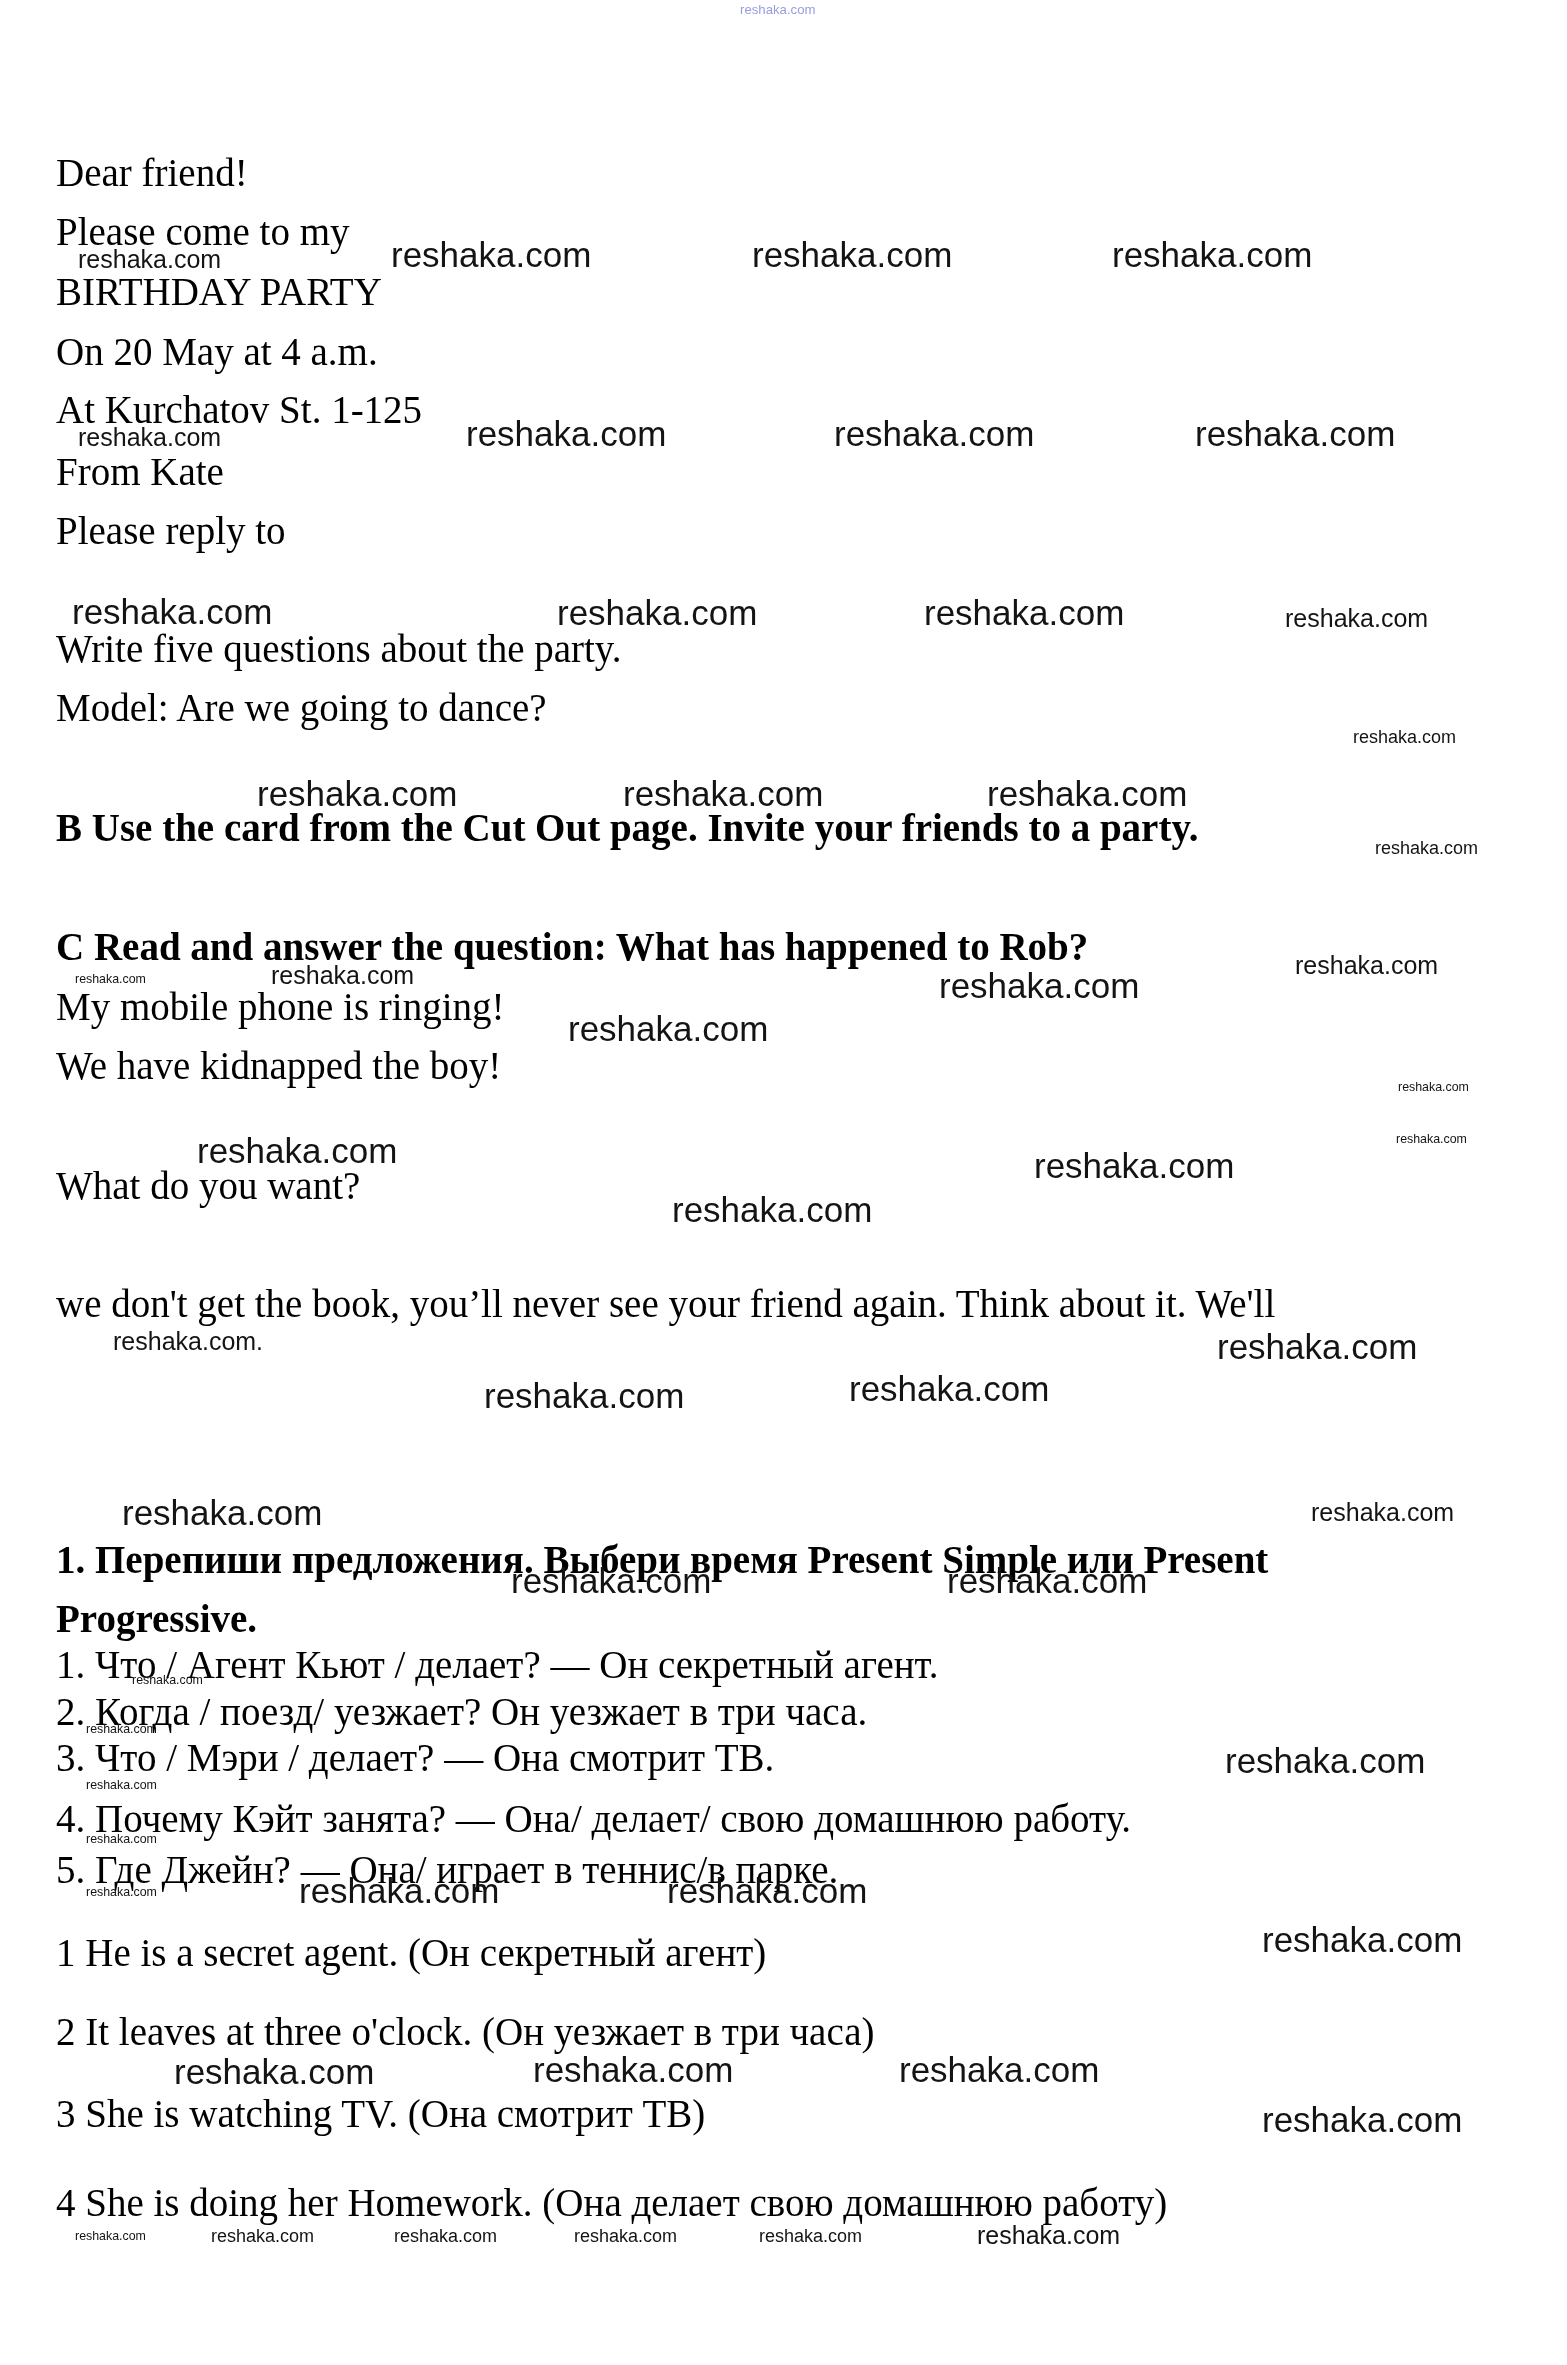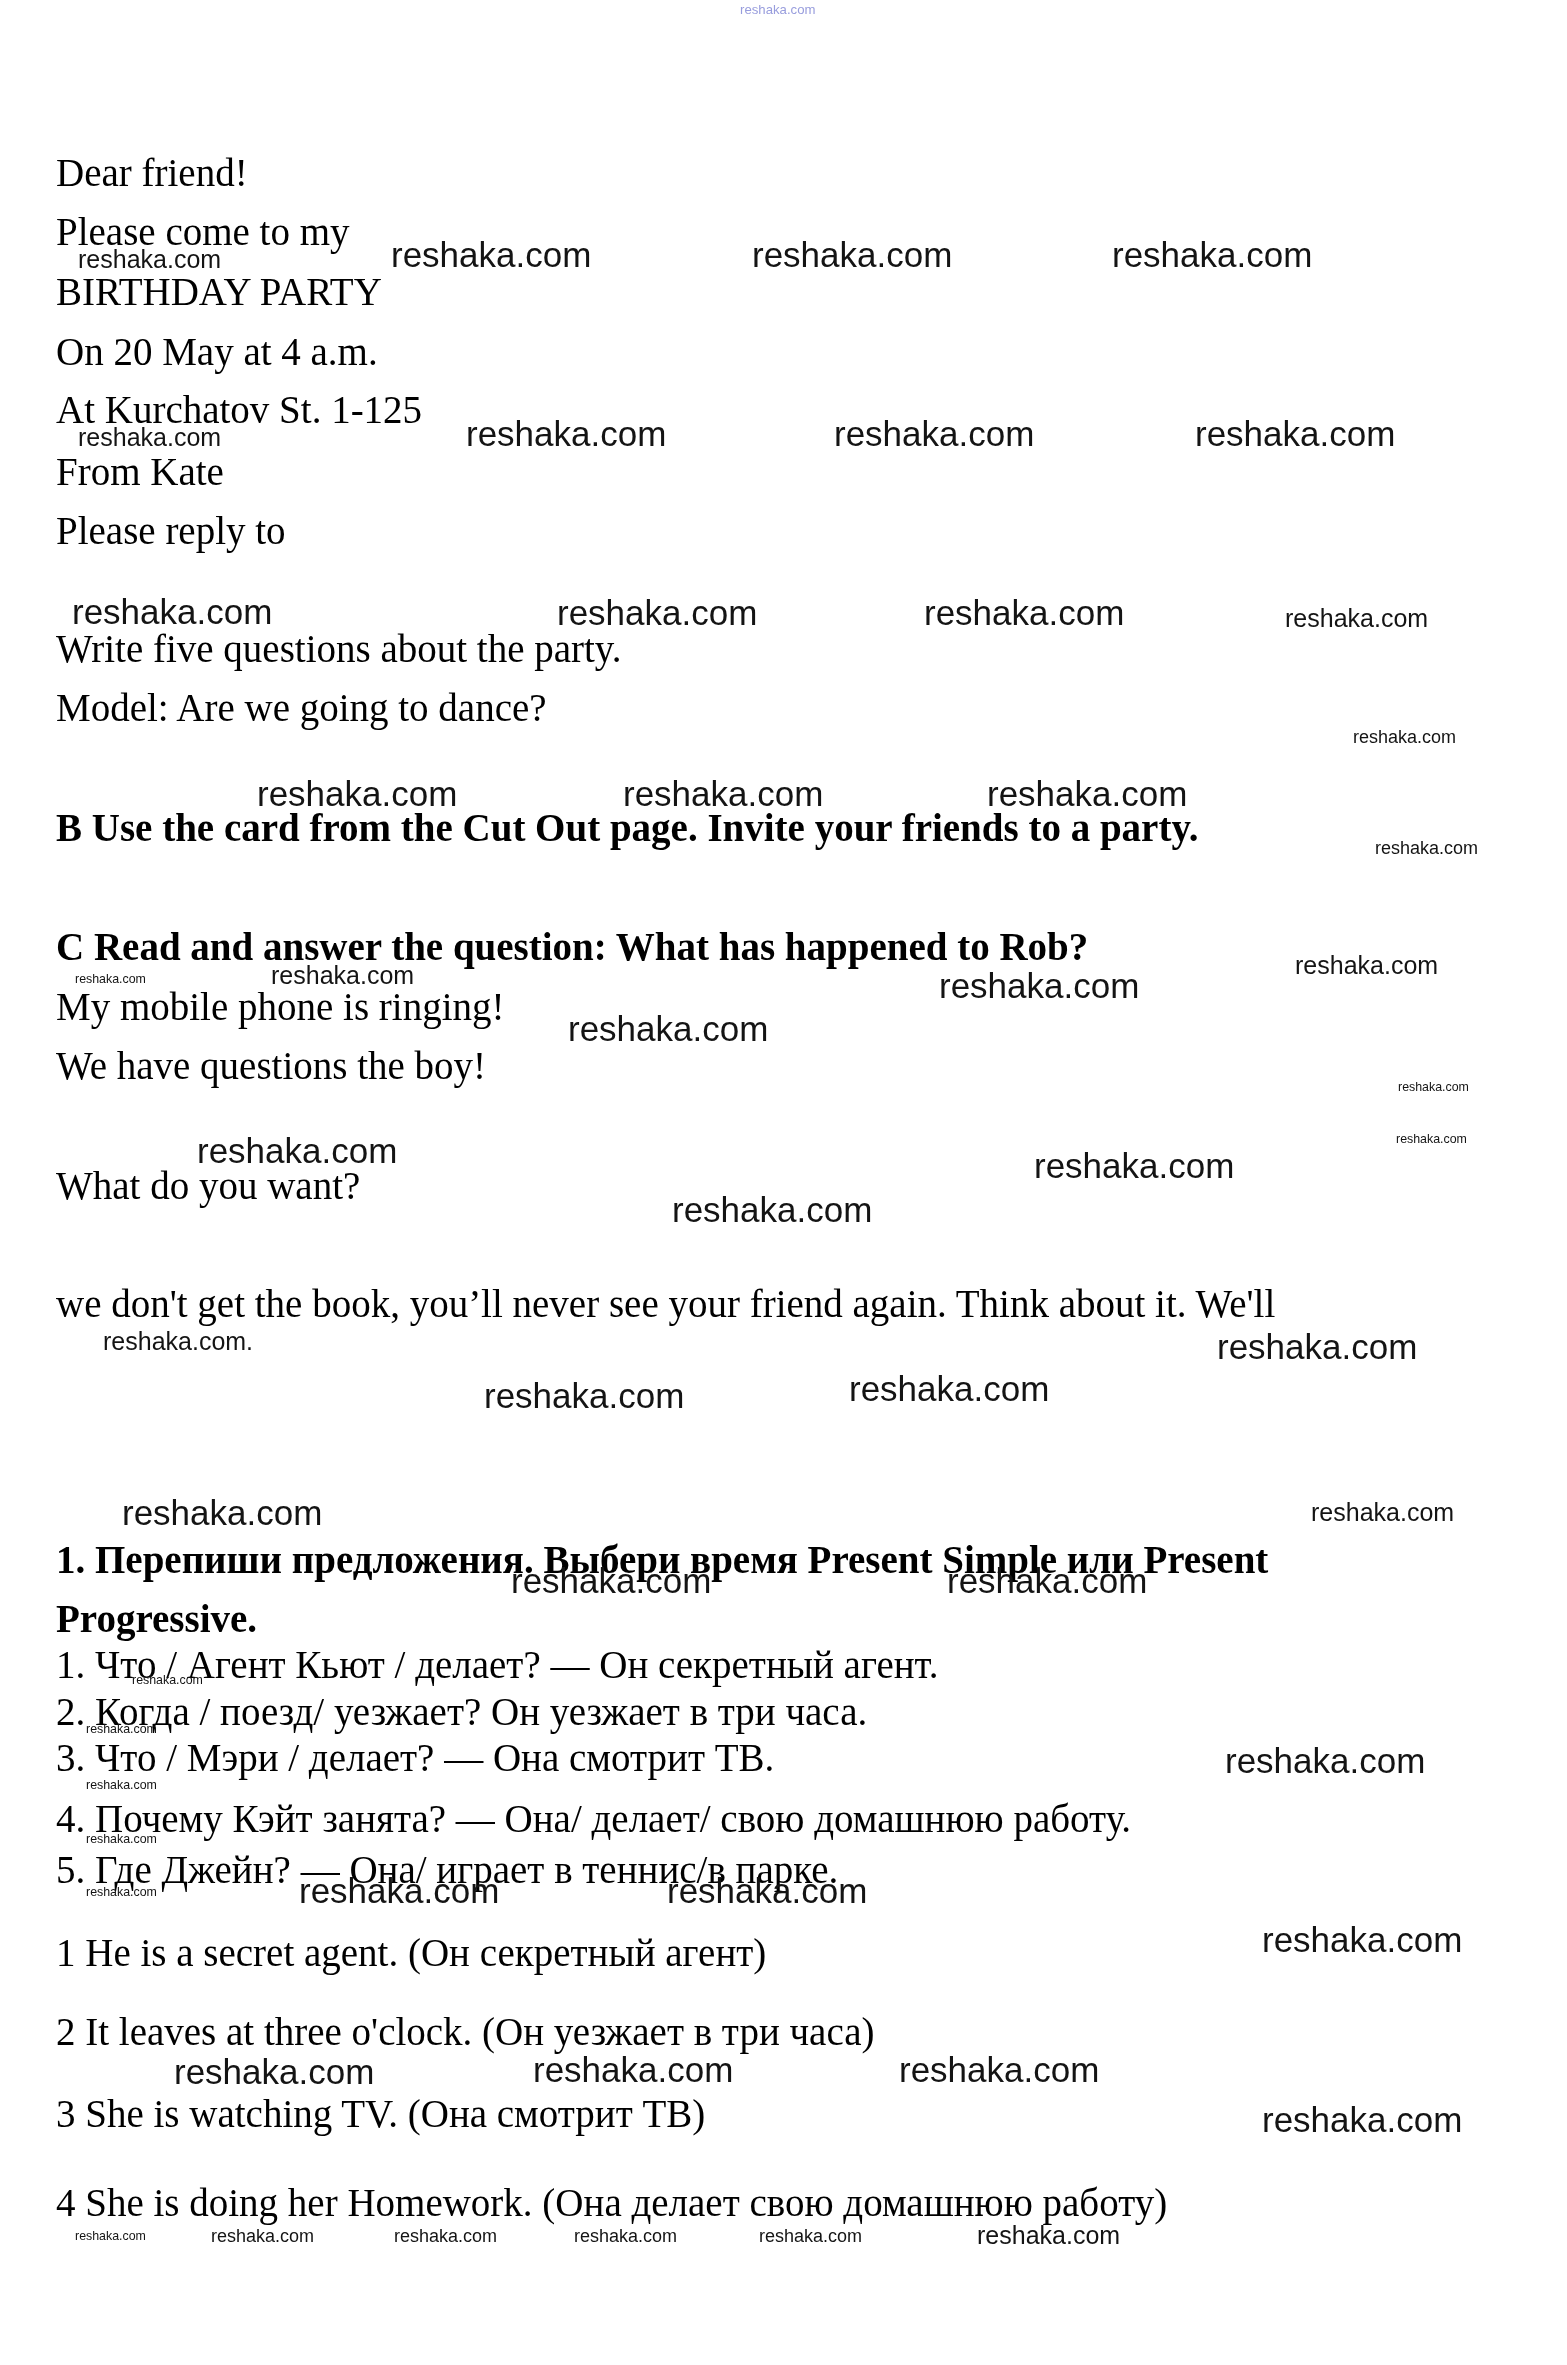--- a/index.html
+++ b/index.html
@@ -58,21 +58,21 @@
   <div class="line" style="top:451px">From Kate</div>
   <div class="line" style="top:510px">Please reply to</div>
 
   <div class="line" style="top:628px">Write five questions about the party.</div>
   <div class="line" style="top:687px">Model: Are we going to dance?</div>
 
   <div class="line bold" style="top:807px">B Use the card from the Cut Out page. Invite your friends to a party.</div>
 
   <div class="line bold" style="top:926px">C Read and answer the question: What has happened to Rob?</div>
   <div class="line" style="top:986px">My mobile phone is ringing!</div>
-  <div class="line" style="top:1045px">We have questions the boy!</div>
+  <div class="line" style="top:1045px">We have kidnapped the boy!</div>
   <div class="line" style="top:1165px">What do you want?</div>
   <div class="line" style="top:1283px">we don't get the book, you’ll never see your friend again. Think about it. We'll</div>
 
   <div class="line bold" style="top:1539px">1. Перепиши предложения. Выбери время Present Simple или Present</div>
   <div class="line bold" style="top:1598px">Progressive.</div>
 
   <div class="line" style="top:1644px">1. Что / Агент Кьют / делает? — Он секретный агент.</div>
   <div class="line" style="top:1691px">2. Когда / поезд/ уезжает? Он уезжает в три часа.</div>
   <div class="line" style="top:1737px">3. Что / Мэри / делает? — Она смотрит ТВ.</div>
   <div class="line" style="top:1798px">4. Почему Кэйт занята? — Она/ делает/ свою домашнюю работу.</div>
@@ -110,21 +110,21 @@
   <span class="wm lg" style="left:939px;top:968px">reshaka.com</span>
   <span class="wm md" style="left:1295px;top:953px">reshaka.com</span>
   <span class="wm lg" style="left:568px;top:1011px">reshaka.com</span>
   <span class="wm xs" style="left:1398px;top:1081px">reshaka.com</span>
 
   <span class="wm lg" style="left:197px;top:1133px">reshaka.com</span>
   <span class="wm xs" style="left:1396px;top:1133px">reshaka.com</span>
   <span class="wm lg" style="left:1034px;top:1148px">reshaka.com</span>
   <span class="wm lg" style="left:672px;top:1192px">reshaka.com</span>
 
-  <span class="wm md" style="left:103px;top:1329px">reshaka.com.</span>
+  <span class="wm md" style="left:113px;top:1329px">reshaka.com.</span>
   <span class="wm lg" style="left:1217px;top:1329px">reshaka.com</span>
   <span class="wm lg" style="left:484px;top:1378px">reshaka.com</span>
   <span class="wm lg" style="left:849px;top:1371px">reshaka.com</span>
 
   <span class="wm lg" style="left:122px;top:1495px">reshaka.com</span>
   <span class="wm md" style="left:1311px;top:1500px">reshaka.com</span>
   <span class="wm lg" style="left:511px;top:1563px">reshaka.com</span>
   <span class="wm lg" style="left:947px;top:1563px">reshaka.com</span>
 
   <span class="wm xs" style="left:132px;top:1674px">reshaka.com</span>

